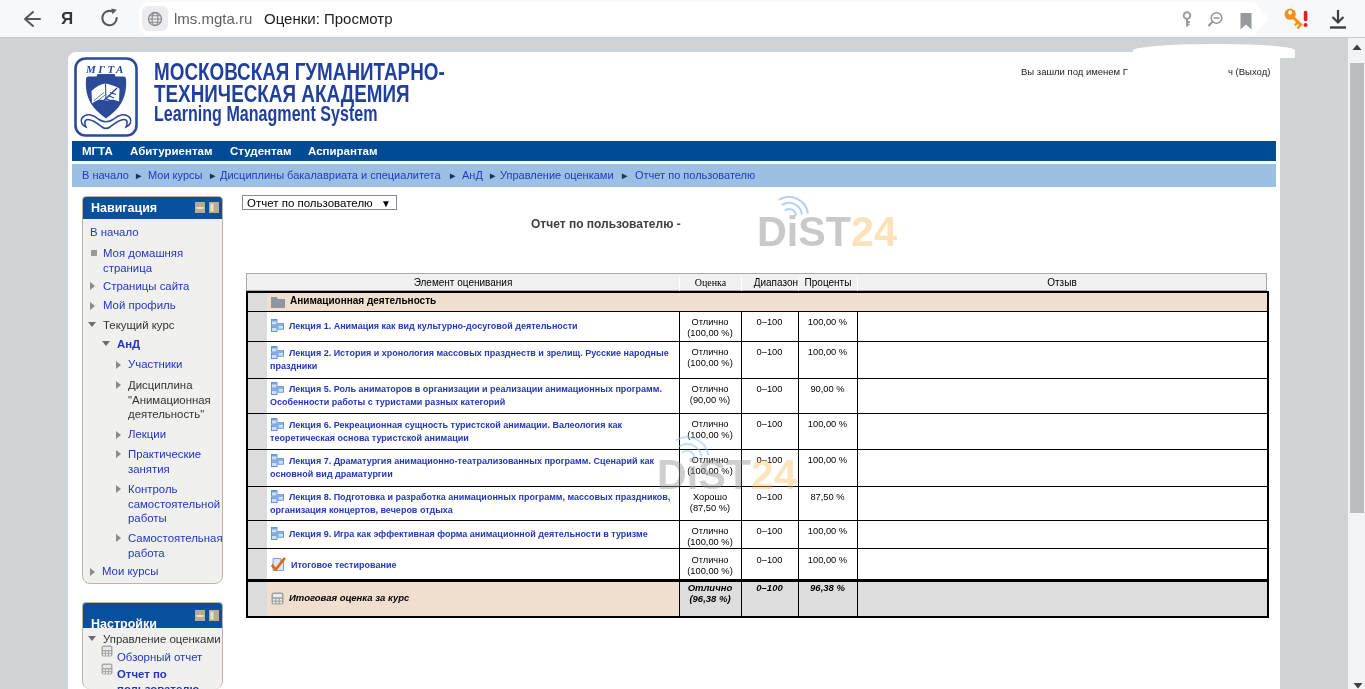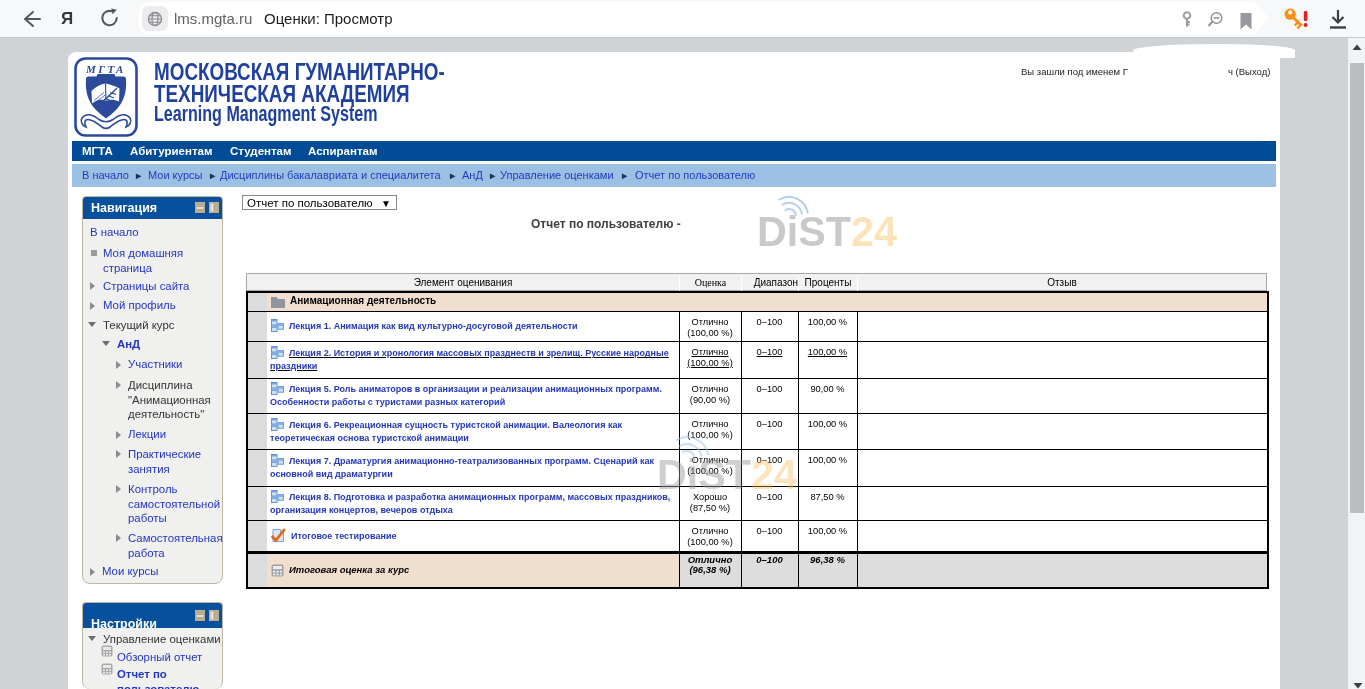--- a/index.html
+++ b/index.html
@@ -292,21 +292,21 @@
               <rect x="0.5" y="7.5" width="6" height="6"></rect>
               <rect x="7.5" y="5" width="6" height="6"></rect>
             </g>
             <path d="M1 2 L6 2 M1 9 L6 9 M8 6.5 L13 6.5" stroke="#76a4e0" stroke-width="1.6"></path>
           </svg><a>Лекция 1. Анимация как вид культурно-досуговой деятельности</a></td>
   <td class="gr">Отлично<br>(100,00 %)</td>
         <td class="gr">0–100</td>
         <td class="gr">100,00 %</td>
         <td></td>
       </tr>
- <tr style="height:37px;text-decoration:underline;">
+ <tr style="height:37px;">
         <td class="ind"></td>
   <td class="el"><svg class="lico" width="13" height="13" viewBox="0 0 14 14">
             <g stroke="#5b8dd9" fill="#cfe2f4" stroke-width="1">
               <rect x="0.5" y="0.5" width="6" height="6"></rect>
               <rect x="0.5" y="7.5" width="6" height="6"></rect>
               <rect x="7.5" y="5" width="6" height="6"></rect>
             </g>
             <path d="M1 2 L6 2 M1 9 L6 9 M8 6.5 L13 6.5" stroke="#76a4e0" stroke-width="1.6"></path>
           </svg><a>Лекция 2. История и хронология массовых празднеств и зрелищ. Русские народные<br>праздники</a></td>
   <td class="gr">Отлично<br>(100,00 %)</td>
@@ -365,20 +365,35 @@
             <g stroke="#5b8dd9" fill="#cfe2f4" stroke-width="1">
               <rect x="0.5" y="0.5" width="6" height="6"></rect>
               <rect x="0.5" y="7.5" width="6" height="6"></rect>
               <rect x="7.5" y="5" width="6" height="6"></rect>
             </g>
             <path d="M1 2 L6 2 M1 9 L6 9 M8 6.5 L13 6.5" stroke="#76a4e0" stroke-width="1.6"></path>
           </svg><a>Лекция 8. Подготовка и разработка анимационных программ, массовых праздников,<br>организация концертов, вечеров отдыха</a></td>
   <td class="gr">Хорошо<br>(87,50 %)</td>
         <td class="gr">0–100</td>
         <td class="gr">87,50 %</td>
+        <td></td>
+      </tr>
+ <tr style="height:28px;">
+        <td class="ind"></td>
+  <td class="el"><svg class="lico" width="13" height="13" viewBox="0 0 14 14">
+            <g stroke="#5b8dd9" fill="#cfe2f4" stroke-width="1">
+              <rect x="0.5" y="0.5" width="6" height="6"></rect>
+              <rect x="0.5" y="7.5" width="6" height="6"></rect>
+              <rect x="7.5" y="5" width="6" height="6"></rect>
+            </g>
+            <path d="M1 2 L6 2 M1 9 L6 9 M8 6.5 L13 6.5" stroke="#76a4e0" stroke-width="1.6"></path>
+          </svg><a>Лекция 9. Игра как эффективная форма анимационной деятельности в туризме</a></td>
+  <td class="gr">Отлично<br>(100,00 %)</td>
+        <td class="gr">0–100</td>
+        <td class="gr">100,00 %</td>
         <td></td>
       </tr>
  <tr style="height:32px;">
         <td class="ind"></td>
   <td class="el"><svg class="lico" width="15" height="15" viewBox="0 0 15 15" style="vertical-align:-4px;">
             <path d="M2 1.5 L9.5 1.5 L12.5 4.5 L12.5 13.5 L2 13.5 Z" fill="#dbe7f8" stroke="#7a9fd8" stroke-width="1"></path>
             <path d="M9.5 1.5 L9.5 4.5 L12.5 4.5" fill="#eef4fc" stroke="#7a9fd8" stroke-width="0.8"></path>
             <path d="M0.8 8 L4.8 12.5 L13.8 1" stroke="#e0660e" stroke-width="2.7" fill="none"></path>
           </svg><a>Итоговое тестирование</a></td>
   <td class="gr">Отлично<br>(100,00 %)</td>

